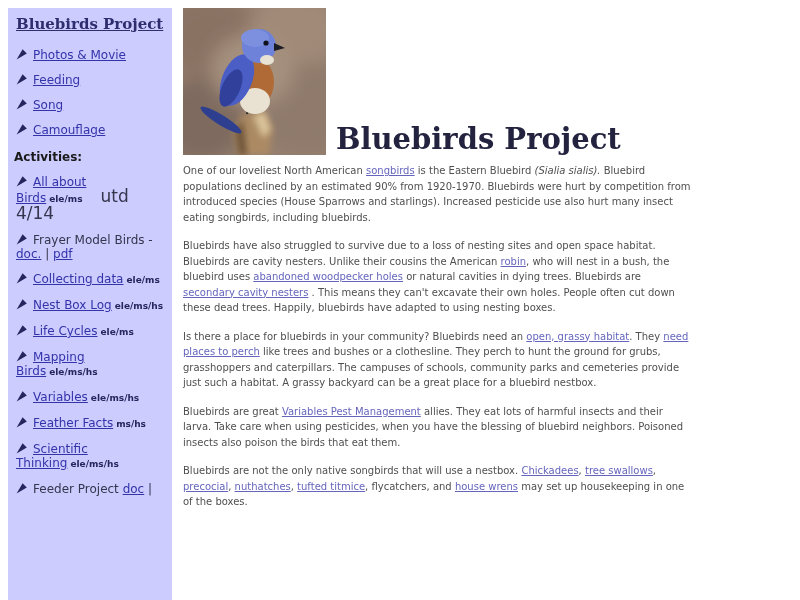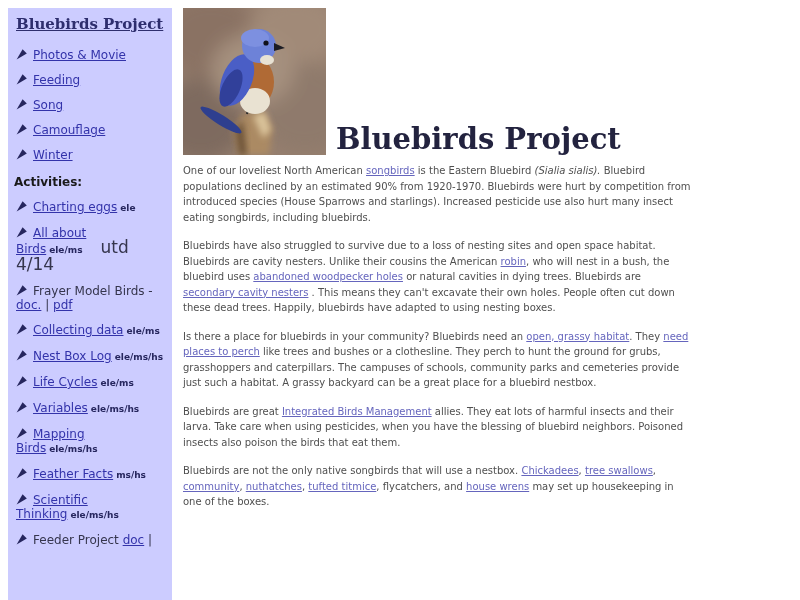--- a/index.html
+++ b/index.html
@@ -56,48 +56,42 @@
         </svg><span class="side-text"><a href="#">Photos &amp; Movie</a></span></div>
       <div class="side-item"><svg class="pen-icon" viewBox="0 0 20 20">
           <polygon points="1,19 11,2 18,9"></polygon>
         </svg><span class="side-text"><a href="#">Feeding</a></span></div>
       <div class="side-item"><svg class="pen-icon" viewBox="0 0 20 20">
           <polygon points="1,19 11,2 18,9"></polygon>
         </svg><span class="side-text"><a href="#">Song</a></span></div>
       <div class="side-item"><svg class="pen-icon" viewBox="0 0 20 20">
           <polygon points="1,19 11,2 18,9"></polygon>
         </svg><span class="side-text"><a href="#">Camouflage</a></span></div>
-      <div class="side-item"><svg class="pen-icon" viewBox="0 0 20 20">
-          <polygon points="1,19 11,2 18,9"></polygon>
-        </svg><span class="side-text"><a href="#">Winter</a></span></div>
       <div class="side-heading">Activities:</div>
-      <div class="side-item"><svg class="pen-icon" viewBox="0 0 20 20">
-          <polygon points="1,19 11,2 18,9"></polygon>
-        </svg><span class="side-text"><a href="#">Charting eggs</a><span class="tag">ele</span></span></div>
       <div class="side-item"><svg class="pen-icon" viewBox="0 0 20 20">
           <polygon points="1,19 11,2 18,9"></polygon>
         </svg><span class="side-text"><a href="#">All about Birds</a><span class="tag">ele/ms</span><span class="note">utd 4/14</span></span></div>
       <div class="side-item"><svg class="pen-icon" viewBox="0 0 20 20">
           <polygon points="1,19 11,2 18,9"></polygon>
         </svg><span class="side-text">Frayer Model Birds - <a href="#">doc.</a> | <a href="#">pdf</a></span></div>
       <div class="side-item"><svg class="pen-icon" viewBox="0 0 20 20">
           <polygon points="1,19 11,2 18,9"></polygon>
         </svg><span class="side-text"><a href="#">Collecting data</a><span class="tag">ele/ms</span></span></div>
       <div class="side-item"><svg class="pen-icon" viewBox="0 0 20 20">
           <polygon points="1,19 11,2 18,9"></polygon>
         </svg><span class="side-text"><a href="#">Nest Box Log</a><span class="tag">ele/ms/hs</span></span></div>
       <div class="side-item"><svg class="pen-icon" viewBox="0 0 20 20">
           <polygon points="1,19 11,2 18,9"></polygon>
         </svg><span class="side-text"><a href="#">Life Cycles</a><span class="tag">ele/ms</span></span></div>
       <div class="side-item"><svg class="pen-icon" viewBox="0 0 20 20">
           <polygon points="1,19 11,2 18,9"></polygon>
-        </svg><span class="side-text"><a href="#">Variables</a><span class="tag">ele/ms/hs</span></span></div>
+        </svg><span class="side-text"><a href="#">Mapping Birds</a><span class="tag">ele/ms/hs</span></span></div>
       <div class="side-item"><svg class="pen-icon" viewBox="0 0 20 20">
           <polygon points="1,19 11,2 18,9"></polygon>
-        </svg><span class="side-text"><a href="#">Mapping Birds</a><span class="tag">ele/ms/hs</span></span></div>
+        </svg><span class="side-text"><a href="#">Variables</a><span class="tag">ele/ms/hs</span></span></div>
       <div class="side-item"><svg class="pen-icon" viewBox="0 0 20 20">
           <polygon points="1,19 11,2 18,9"></polygon>
         </svg><span class="side-text"><a href="#">Feather Facts</a><span class="tag">ms/hs</span></span></div>
       <div class="side-item"><svg class="pen-icon" viewBox="0 0 20 20">
           <polygon points="1,19 11,2 18,9"></polygon>
         </svg><span class="side-text"><a href="#">Scientific Thinking</a><span class="tag">ele/ms/hs</span></span></div>
       <div class="side-item"><svg class="pen-icon" viewBox="0 0 20 20">
           <polygon points="1,19 11,2 18,9"></polygon>
         </svg><span class="side-text">Feeder Project <a href="#">doc</a> | </span></div>
     </nav>
@@ -144,16 +138,16 @@
         <circle cx="83" cy="35" r="2.6" fill="#10101a"></circle>
         <polygon points="91,35 102,40 91,43" fill="#1c1c24"></polygon>
       </g>
     </svg>
     <h1 class="page-heading">Bluebirds Project</h1>
   </div>
   <div class="article">
       <p>One of our loveliest North American <a href="#">songbirds</a> is the Eastern Bluebird <em>(Sialia sialis).</em> Bluebird populations declined by an estimated 90% from 1920-1970. Bluebirds were hurt by competition from introduced species (House Sparrows and starlings). Increased pesticide use also hurt many insect eating songbirds, including bluebirds.</p>
       <p>Bluebirds have also struggled to survive due to a loss of nesting sites and open space habitat. Bluebirds are cavity nesters. Unlike their cousins the American <a href="#">robin</a>, who will nest in a bush, the bluebird uses <a href="#">abandoned woodpecker holes</a> or natural cavities in dying trees. Bluebirds are <a href="#">secondary cavity nesters</a> . This means they can't excavate their own holes. People often cut down these dead trees. Happily, bluebirds have adapted to using nesting boxes.</p>
       <p>Is there a place for bluebirds in your community? Bluebirds need an <a href="#">open, grassy habitat</a>. They <a href="#">need places to perch</a> like trees and bushes or a clothesline. They perch to hunt the ground for grubs, grasshoppers and caterpillars. The campuses of schools, community parks and cemeteries provide just such a habitat. A grassy backyard can be a great place for a bluebird nestbox.</p>
-      <p>Bluebirds are great <a href="#">Integrated Birds Management</a> allies. They eat lots of harmful insects and their larva. Take care when using pesticides, when you have the blessing of bluebird neighbors. Poisoned insects also poison the birds that eat them.</p>
-      <p>Bluebirds are not the only native songbirds that will use a nestbox. <a href="#">Chickadees</a>, <a href="#">tree swallows</a>, <a href="#">community</a>, <a href="#">nuthatches</a>, <a href="#">tufted titmice</a>, flycatchers, and <a href="#">house wrens</a> may set up housekeeping in one of the boxes.</p>
+      <p>Bluebirds are great <a href="#">Variables Pest Management</a> allies. They eat lots of harmful insects and their larva. Take care when using pesticides, when you have the blessing of bluebird neighbors. Poisoned insects also poison the birds that eat them.</p>
+      <p>Bluebirds are not the only native songbirds that will use a nestbox. <a href="#">Chickadees</a>, <a href="#">tree swallows</a>, <a href="#">precocial</a>, <a href="#">nuthatches</a>, <a href="#">tufted titmice</a>, flycatchers, and <a href="#">house wrens</a> may set up housekeeping in one of the boxes.</p>
     </div>
 </div>
 
 </body></html>

